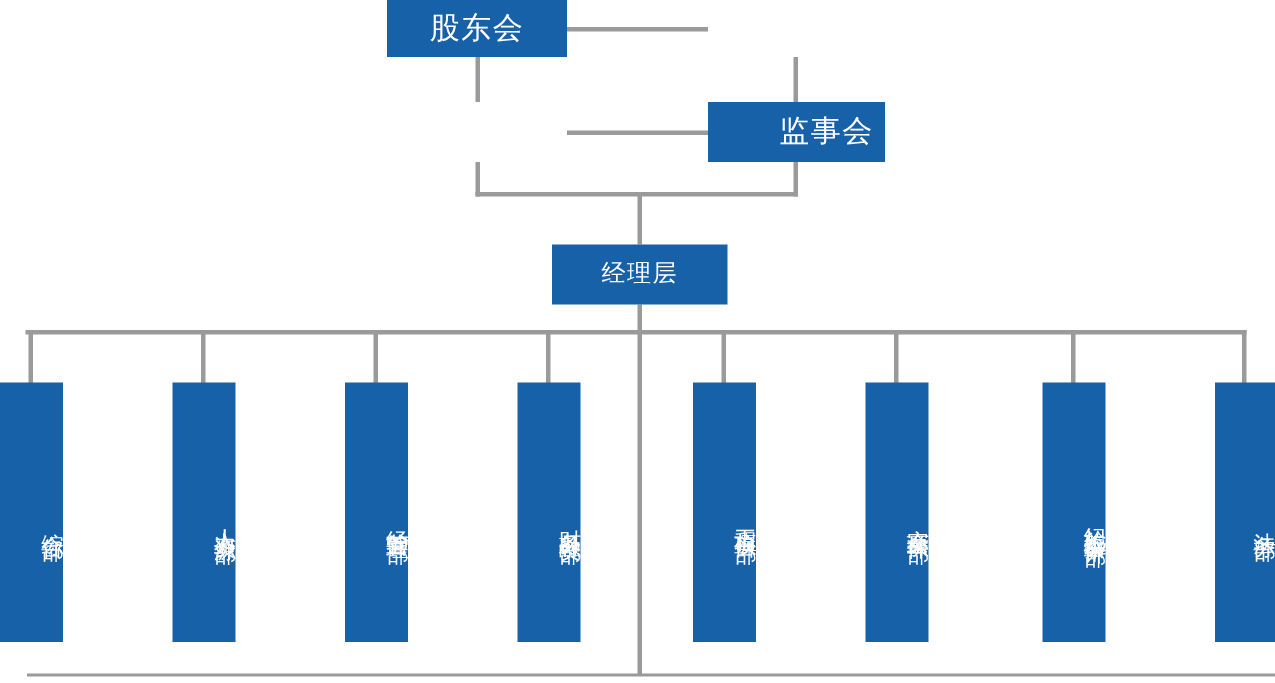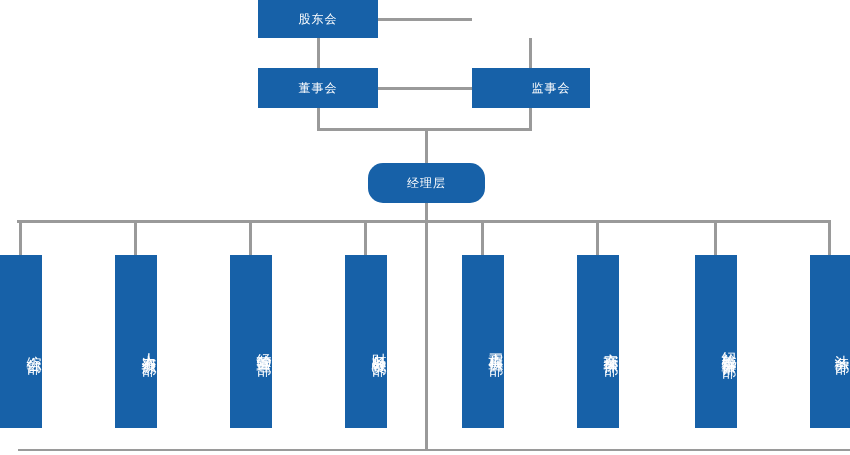--- a/index.html
+++ b/index.html
@@ -22,27 +22,26 @@
     position: absolute;
     background: #1761a8;
     color: #ffffff;
     display: flex;
     align-items: center;
     justify-content: center;
     box-sizing: border-box;
     letter-spacing: 1px;
   }
   .node.top-node {
-    font-size: 12px;
+    font-size: 20px;
     line-height: 1;
   }
   .node.mgr-node {
-    font-size: 12px;
+    font-size: 16px;
     line-height: 1;
-    border-radius: 15px;
   }
   .node.dept-node {
     writing-mode: vertical-rl;
     text-orientation: upright;
     align-items: flex-start;
     justify-content: center;
     padding-top: 8px;
     font-size: 15px;
     line-height: 1.12;
     letter-spacing: 2px;
@@ -92,23 +91,20 @@
   <div class="line v" style="left:714px; top:220px; height:36px;"></div>
   <div class="line v" style="left:828px; top:220px; height:36px;"></div>
 
   <div class="line v" style="left:425px; top:220px; height:230px;"></div>
 
   <div class="baseline" style="left:18px; top:449px; width:832px;"></div>
 
   <div class="node top-node" style="left:258px; top:0px; width:120px; height:38px;">
     <span>股东会</span>
   </div>
-  <div class="node top-node" style="left:258px; top:68px; width:120px; height:40px;">
-    <span>董事会</span>
-  </div>
   <div class="node top-node" style="left:472px; top:68px; width:118px; height:40px;padding-left:40px;">
     <span>监事会</span>
   </div>
 
   <div class="node mgr-node" style="left:368px; top:163px; width:117px; height:40px;">
     <span>经理层</span>
   </div>
 
   <div class="node dept-node" style="left:0px; top:255px; width:42px; height:173px;">
     <span>综合部</span>

